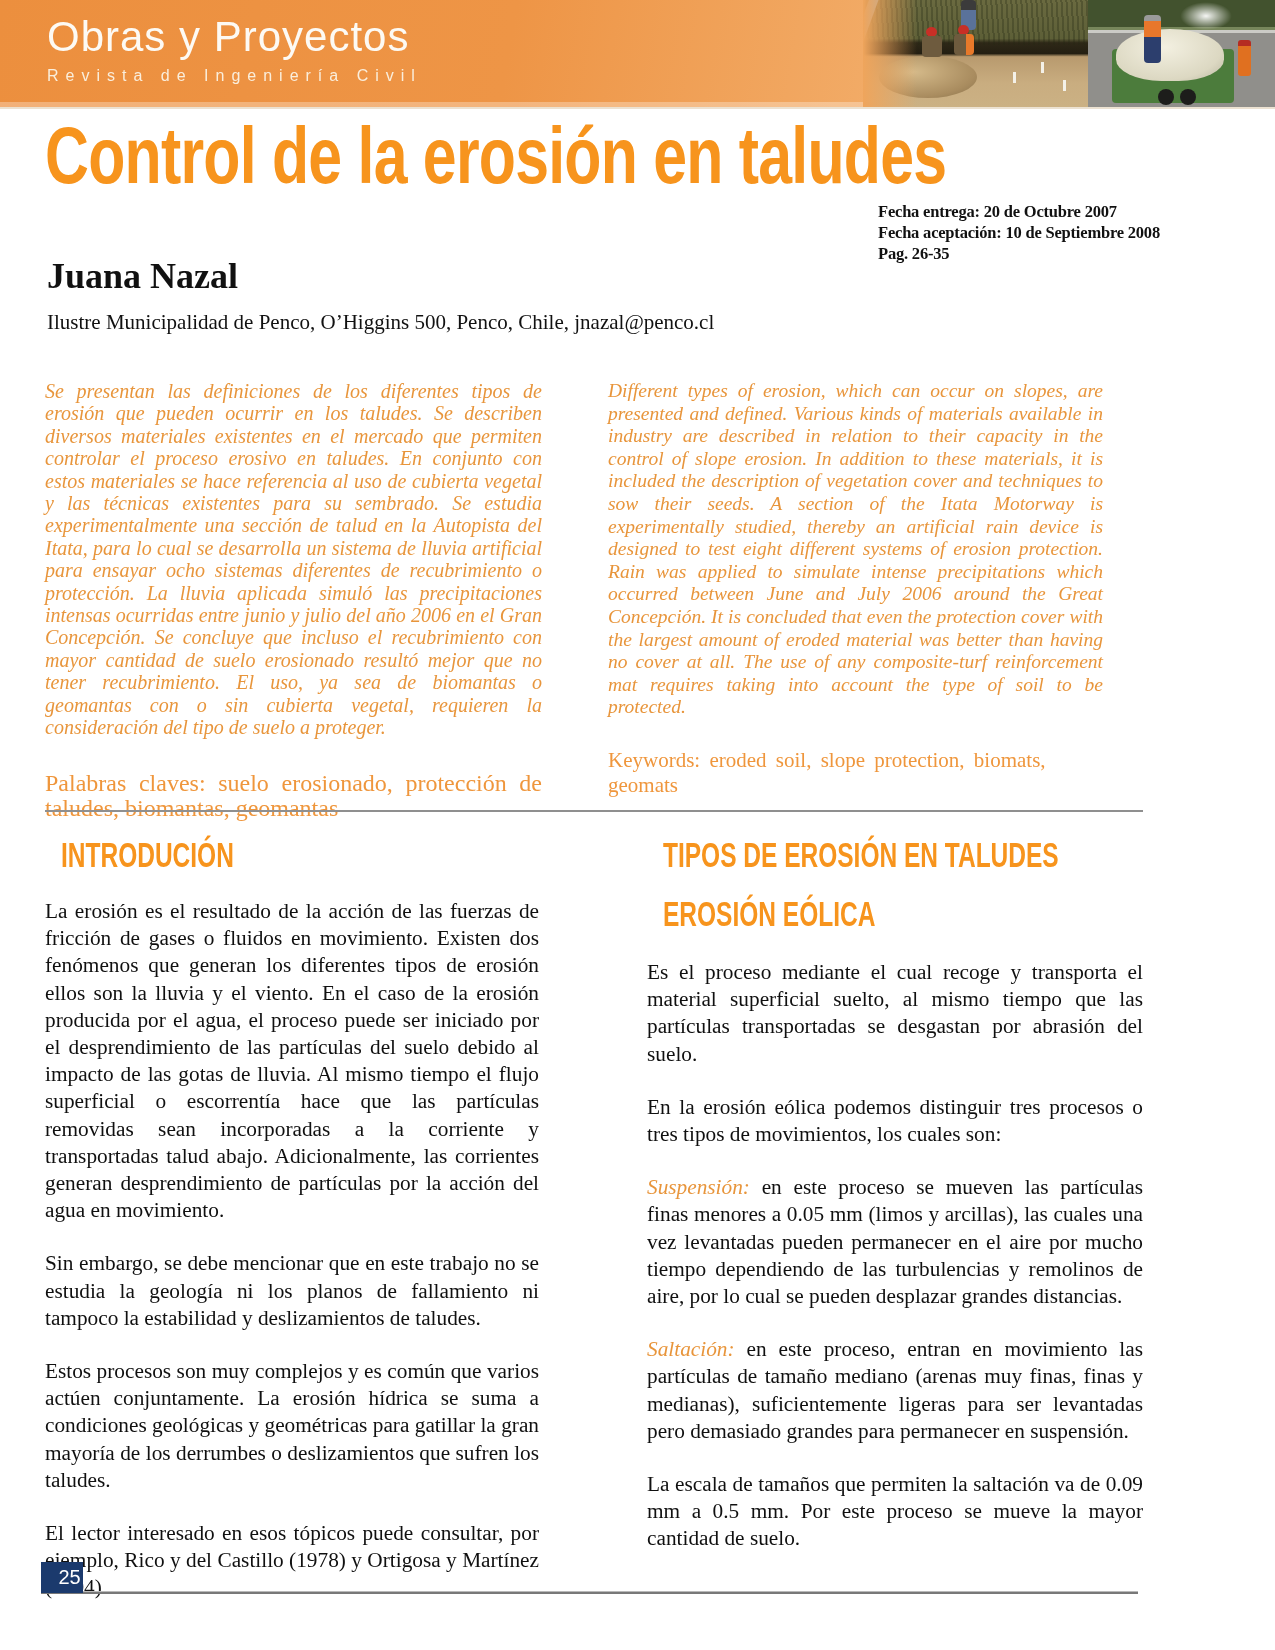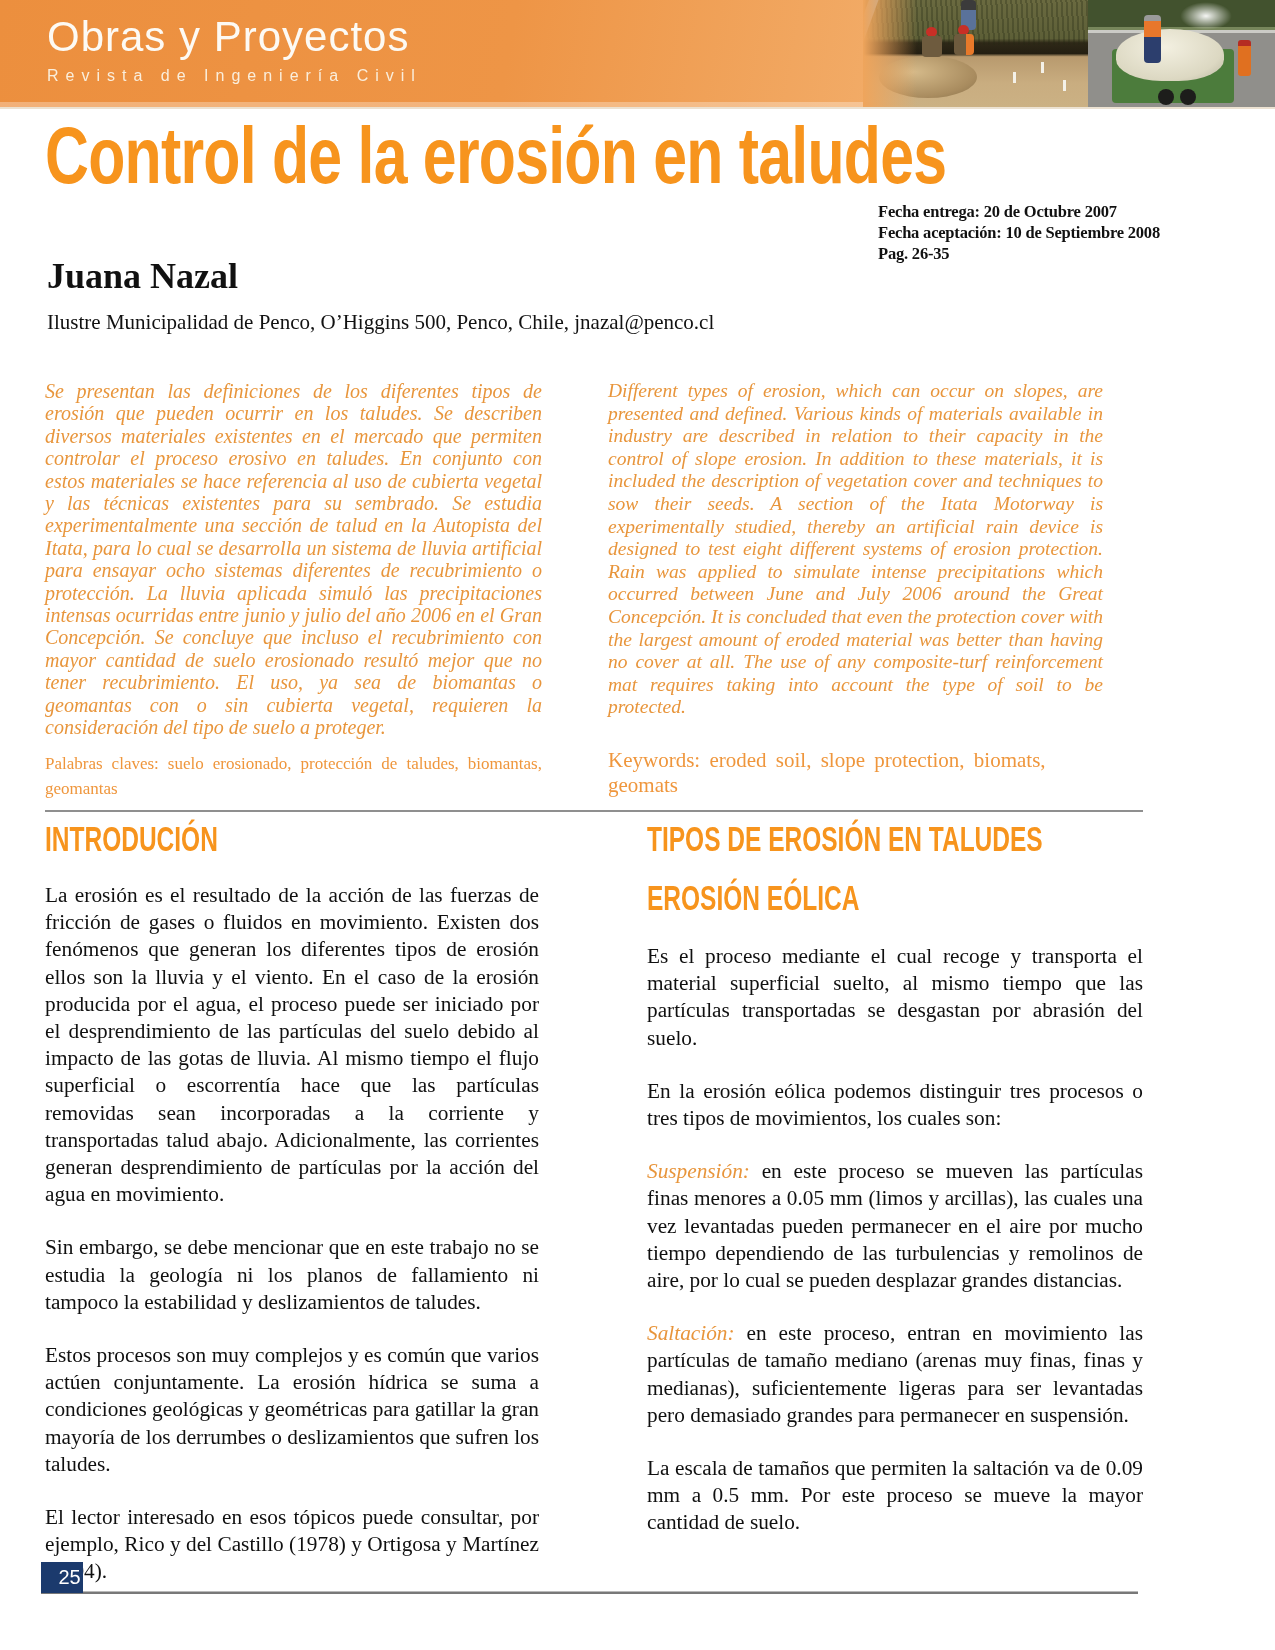--- a/index.html
+++ b/index.html
@@ -77,30 +77,30 @@
 
   
   .abstract{position:absolute;left:45px;top:380px;width:1058px;display:grid;
      grid-template-columns:497px 1fr 495px;}
   .abs-es{grid-column:1;}
   .abs-en{grid-column:3;}
   .abs-text{font-style:italic;color:#E8953B;text-align:justify;}
   .abs-es .abs-text{font-size:20px;line-height:22.4px;}
   .abs-en .abs-text{font-size:19.5px;line-height:22.6px;}
   .kw{color:#EF963C;}
-  .abs-es .kw{margin-top:12px;font-size:17px;line-height:25px;text-align:justify;font-family:Liberation Serif, serif;}
+  .abs-es .kw{margin-top:32px;font-size:24px;line-height:25px;text-align:justify;font-family:Liberation Serif, serif;}
   .abs-en .kw{margin-top:29px;font-size:21px;line-height:25px;word-spacing:4px;}
 
   .divider{position:absolute;left:45px;top:810px;width:1098px;height:2px;background:#8f8f8f;}
 
   
   .cols{position:absolute;left:45px;top:820px;width:1098px;display:grid;
      grid-template-columns:494px 1fr 496px;}
   .col-left{grid-column:1;} .col-right{grid-column:3;}
-  h2.sec{margin:0;line-height:38px;}
+  h2.sec{margin:16px;line-height:38px;}
   h2.sec .display{font-size:35px;transform:scaleX(0.70);}
   .col-left h2.sec{margin-bottom:20px;}
   .col-right h2.sec-1{margin-bottom:17px;}
   .col-right h2.sec-2{margin-bottom:22px;}
   .para{margin:0 0 26px 0;font-size:21.3px;line-height:27.2px;text-align:justify;color:#101010;}
   .lead{color:#E8953B;font-style:italic;}
 
   
   .footer-line{position:absolute;left:41px;top:1591px;width:1097px;height:3px;
      background:linear-gradient(#b9b9b9 0 1px,#787878 1px 3px);}

